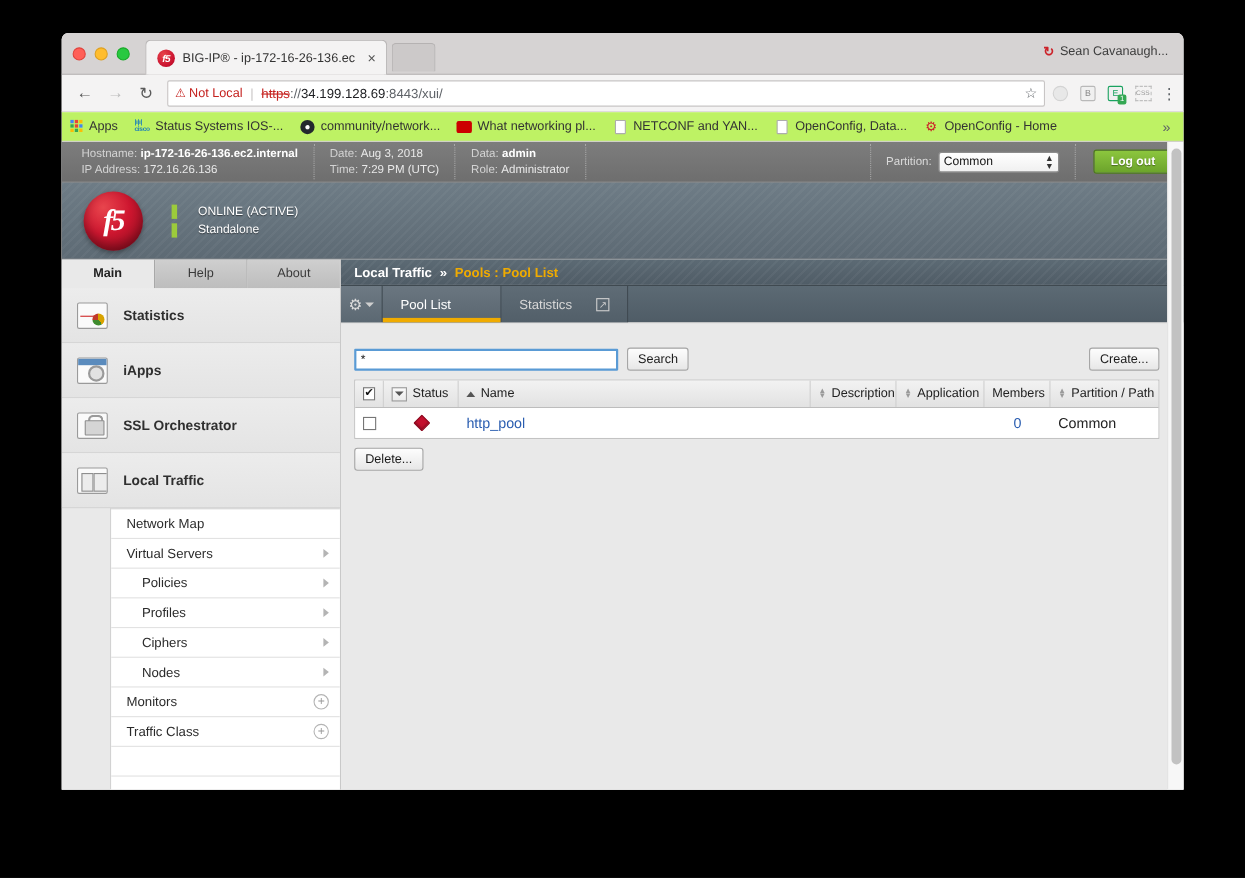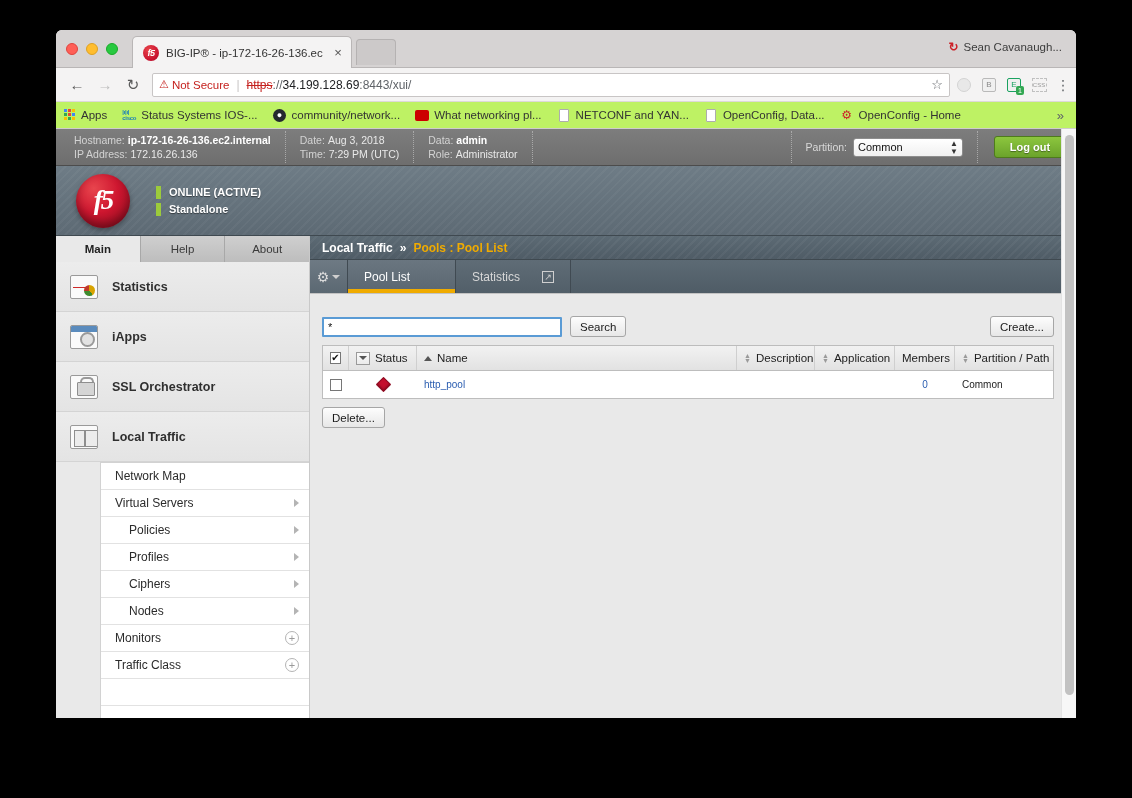--- a/index.html
+++ b/index.html
@@ -237,21 +237,21 @@
     background: radial-gradient(circle at 33% 27%, #e8454d 0%, #cf1730 45%, #8e0b1e 100%);
     box-shadow: inset 0 -5px 10px rgba(0,0,0,.35), 0 2px 5px rgba(0,0,0,.35);
     display:flex; align-items:center; justify-content:center;
     color:#fff; font-size:27px; font-weight:bold; font-style:italic;
     letter-spacing:-2px;
     font-family: "Liberation Serif", serif;
   }
   .status-col { margin-left: 26px; display:flex; flex-direction:column; gap:4px; }
   .status-line { display:flex; align-items:center; gap:8px; }
   .status-bar-mark { width:5px; height:13px; background:#9ccb3b; }
-  .status-txt { color:#fff; font-size:11px; font-weight:bold; text-shadow:0 1px 1px rgba(0,0,0,.5); }
+  .status-txt { color:#fff; font-size:11px; font-weight:normal; text-shadow:0 1px 1px rgba(0,0,0,.5);margin-left:11px; }
 
   
   .f5-body { display: flex; height: calc(100% - 37px - 70px); }
 
   
   .sidebar {
     width: 254px; flex: 0 0 254px;
     background: #e9e9e9;
     display: flex; flex-direction: column;
     border-right: 1px solid #c9c9c9;
@@ -428,21 +428,21 @@
     width: 12px; height:12px; border:1px solid #767676; background:#fff;
     display:flex; align-items:center; justify-content:center;
     font-size:10px; color:#111; line-height:1;
   }
   .hdr-menu {
     width: 14px; height:13px; border:1px solid #9a9a9a; background:linear-gradient(#fafafa,#ebebeb);
     display:flex;align-items:center;justify-content:center;
   }
   .hdr-menu i { width:0;height:0;border-top:4px solid #555;border-left:4px solid transparent;border-right:4px solid transparent;display:block;}
 
-  .grid-row { display:flex; height: 27px; font-size: 10px; color:#222; align-items:center; background:#fff; }
+  .grid-row { display:flex; height: 27px; font-size: 13px; color:#222; align-items:center; background:#fff; }
   .td { display:flex; align-items:center; padding: 0 7px; height:100%; }
   .row-check { width:12px;height:12px;border:1px solid #767676;background:#fff;}
   .status-diamond {
     width: 11px; height: 11px;
     background: #c4102e;
     transform: rotate(45deg);
     border: 1px solid #8c0a20;
     border-radius: 1px;
     box-shadow: inset -1px -1px 2px rgba(0,0,0,.3);
   }
@@ -502,21 +502,21 @@
   </div>
 
   <div class="omnibox-row">
     <div class="nav-btn">←</div>
     <div class="nav-btn disabled">→</div>
     <div class="nav-btn">↻</div>
 
     <div class="omnibox">
       <span class="not-secure">
         <span class="warn-tri">⚠</span>
-        <span>Not Secure</span>
+        <span>Not Local</span>
       </span>
       <span class="om-sep">|</span>
       <span class="url-scheme">https</span>
         <span class="url-rest">://</span>
         <span class="url-host">34.199.128.69</span>
         <span class="url-rest">:8443/xui/</span>
       <span class="star-btn">☆</span>
     </div>
 
     <div class="ext-icons">

